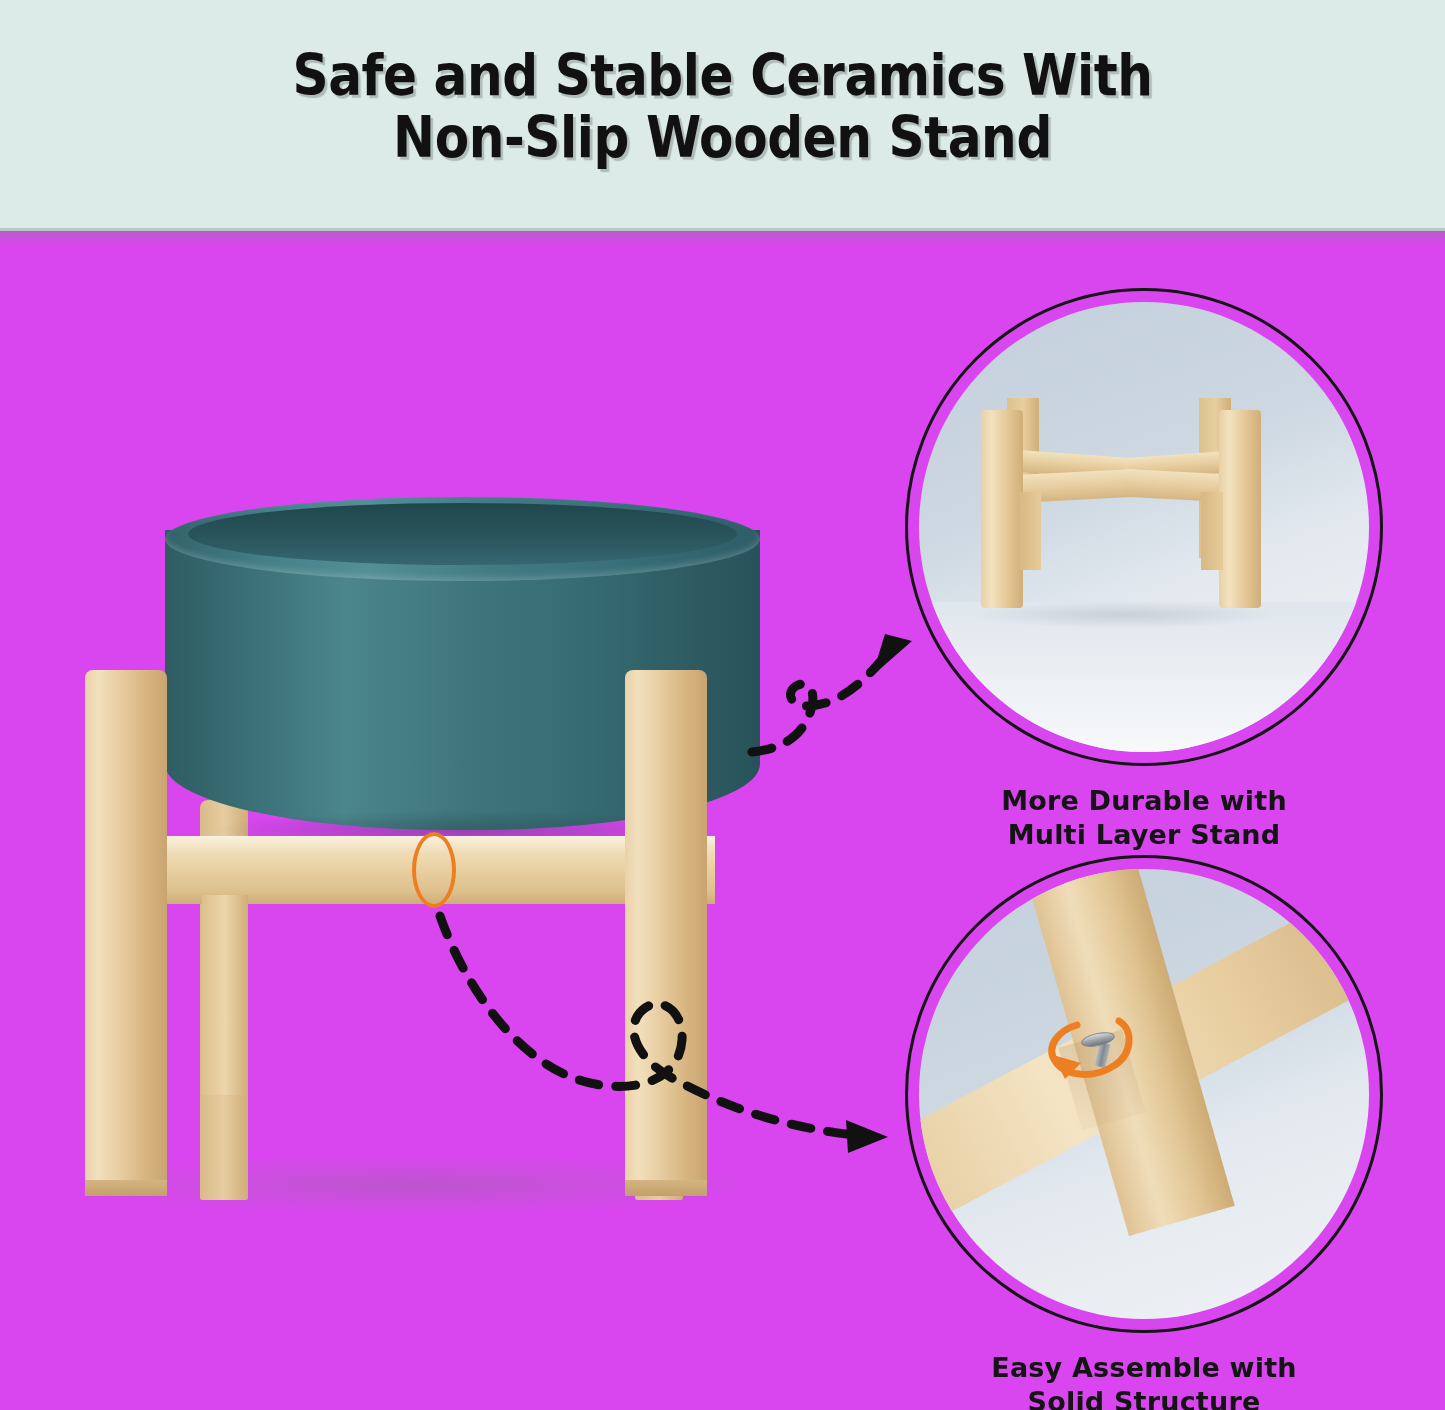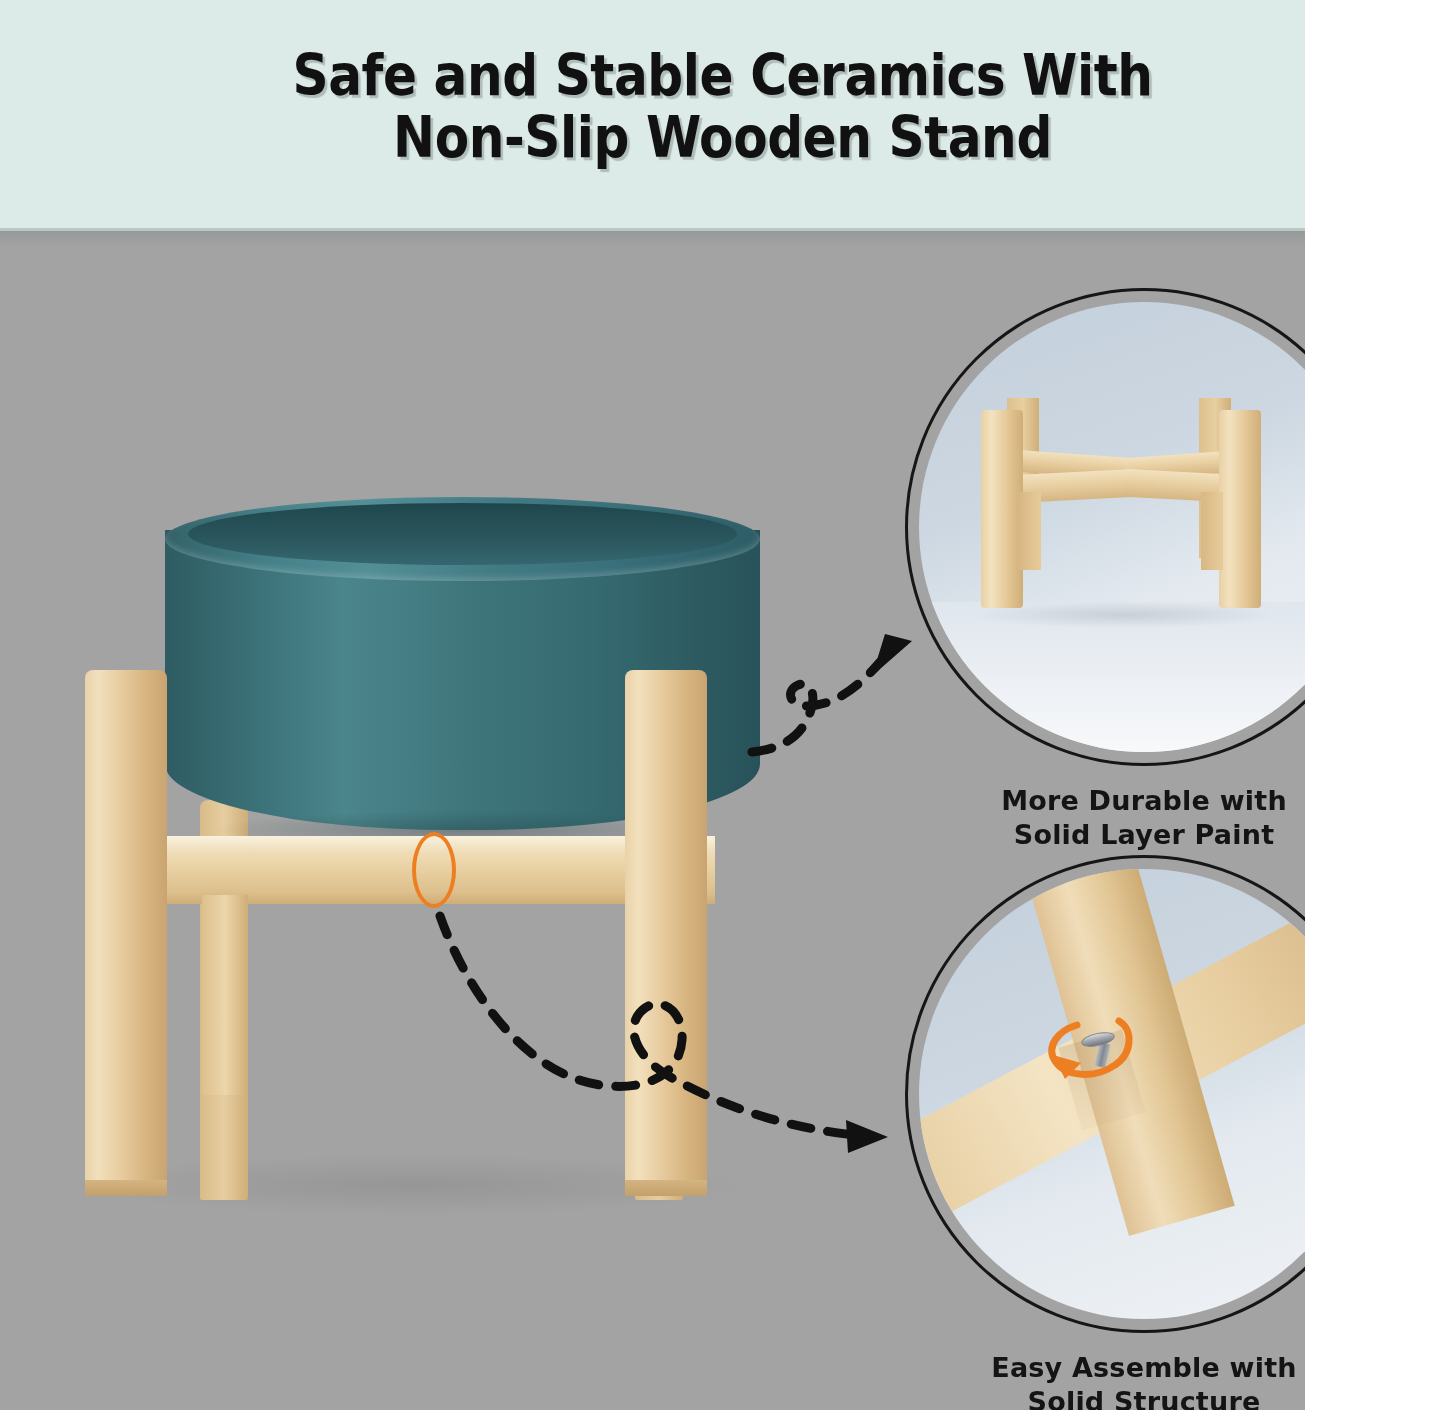--- a/index.html
+++ b/index.html
@@ -6,23 +6,23 @@
   html, body {
     margin: 0;
     padding: 0;
     background: #ffffff;
   }
   body {
     font-family: "Liberation Sans", sans-serif;
   }
   #page {
     position: relative;
-    width: 1305px;
+    width: 1445px;
     height: 1410px;
-    background: #a3a3a3;
+    background: #d946ef;
     overflow: hidden;
   }
 
   
   #header-banner {
     position: absolute;
     left: 0; top: 0;
     width: 1445px;
     height: 231px;
     background: #dcebe8;
@@ -276,21 +276,21 @@
                   background:linear-gradient(to right,#d8b884,#e6cb9a);"></div>
       <div class="mini-leg" style="left:282px; top:190px; width:22px; height:78px;
                   background:linear-gradient(to right,#d8b884,#e6cb9a);"></div>
 
       <div style="position:absolute; left:55px; top:300px; width:300px; height:26px;
                   border-radius:50%;
                   background:radial-gradient(ellipse at center, rgba(140,145,155,0.28), rgba(140,145,155,0) 72%);"></div>
     </div>
     <div class="callout-ring"></div>
     <div class="callout-caption" style="top:496px;">More Durable with
-Solid Layer Paint</div>
+Multi Layer Stand</div>
   </div>
 
   <div class="callout" style="left:905px; top:855px;">
     <div class="callout-photo">
 
       <div class="joint-plank" style="left:-40px; top:130px; width:560px; height:96px;
                   transform:rotate(-28deg); transform-origin:center;"></div>
 
       <div class="joint-plank" style="left:150px; top:-60px; width:110px; height:420px;
                   transform:rotate(-16deg); transform-origin:center;

